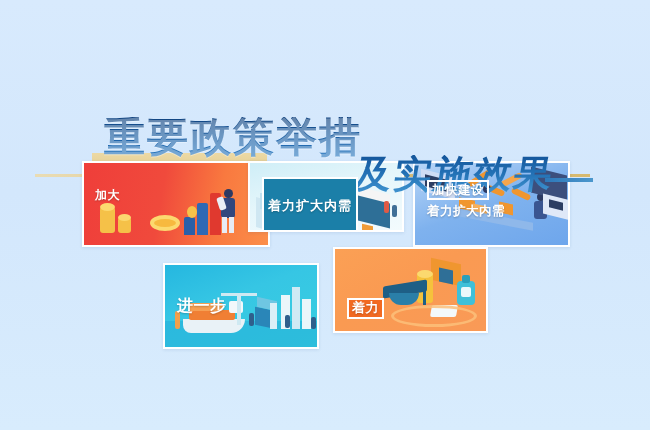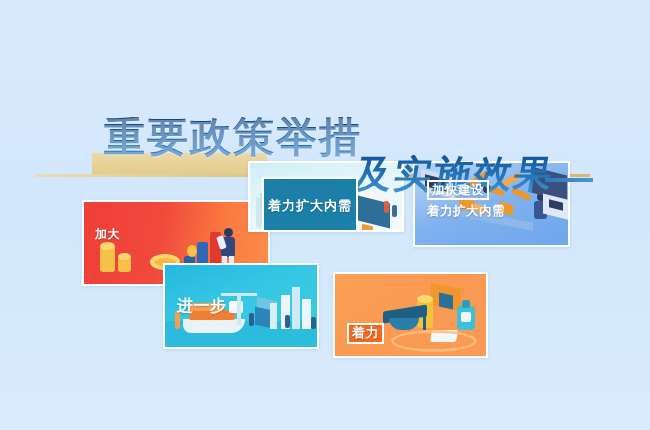--- a/index.html
+++ b/index.html
@@ -62,42 +62,42 @@
   .card-label{
     position:absolute; z-index:6;
     font-weight:700; line-height:1.28; white-space:pre-line;
     color:#ffffff;
     text-shadow:0 1px 2px rgba(0,0,0,.22);
   }
   .lab-l1{ display:block; }
   .lab-l2{ display:block; }
 
   
-  #card1{ left:82px; top:161px; width:188px; height:86px;margin-top:39px; }
+  #card1{ left:82px; top:161px; width:188px; height:86px; }
   #card1 .card-art{ background:linear-gradient(100deg,#ef3e3a 0%,#f04a3c 42%,#f9793f 72%,#fb8e4a 100%); }
   #card1 .card-label{ left:11px; top:10px; font-size:12px; letter-spacing:.5px; }
 
   
   #card2{ left:248px; top:161px; width:156px; height:71px; }
   #card2 .card-art{ background:linear-gradient(165deg,#cfeef7 0%,#e5f6fb 45%,#f3fbfd 100%); }
   #card2 .card-label{ left:12px; top:14px; font-size:13px; letter-spacing:1px;
      background:#1b7fa8; padding:2px 4px; border:2px solid #ffffff; color:#fff; }
 
   
   #card3{ left:413px; top:161px; width:157px; height:86px; }
   #card3 .card-art{ background:linear-gradient(160deg,#b9d6f7 0%,#7fb2ee 50%,#6ea6ec 100%); }
   #card3 .card-label{ left:12px; bottom:10px; font-size:12.5px; letter-spacing:.5px; }
 
   
   #card4{ left:163px; top:263px; width:156px; height:86px; }
   #card4 .card-art{ background:linear-gradient(160deg,#25b7e0 0%,#36c6e4 40%,#39cfe0 100%); }
   #card4 .card-label{ left:12px; top:11px; font-size:16px; letter-spacing:.5px; }
 
   
-  #card5{ left:333px; top:272px; width:155px; height:86px; }
+  #card5{ left:333px; top:247px; width:155px; height:86px; }
   #card5 .card-art{ background:linear-gradient(150deg,#fba055 0%,#fa9a52 45%,#f99a57 100%); }
   #card5 .card-label{ left:12px; bottom:10px; font-size:12.5px; letter-spacing:.5px; }
   #card5 .lab-l1{ background:#f26a21; display:inline-block; padding:0 3px;
      border:2px solid #fff; font-size:13px; margin-bottom:2px; }
 
   
   .sh{ position:absolute; }
 
   
   .coin{ border-radius:50%; }

